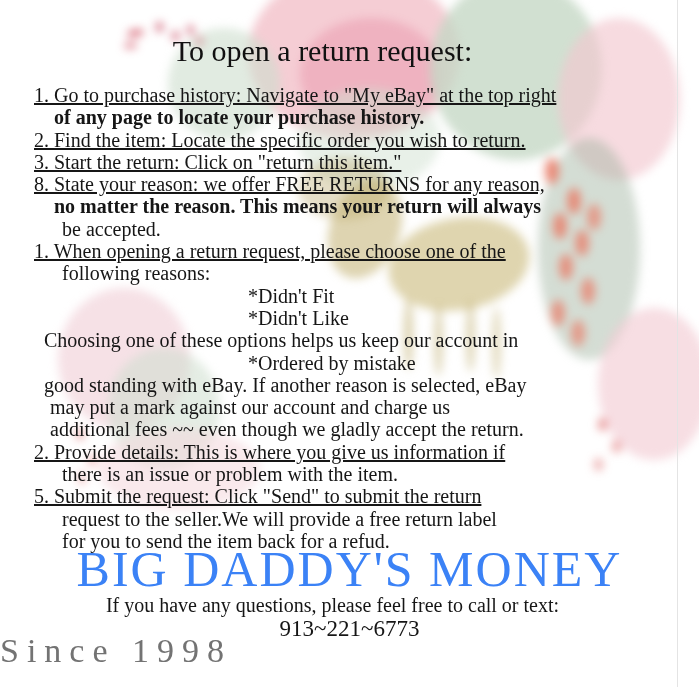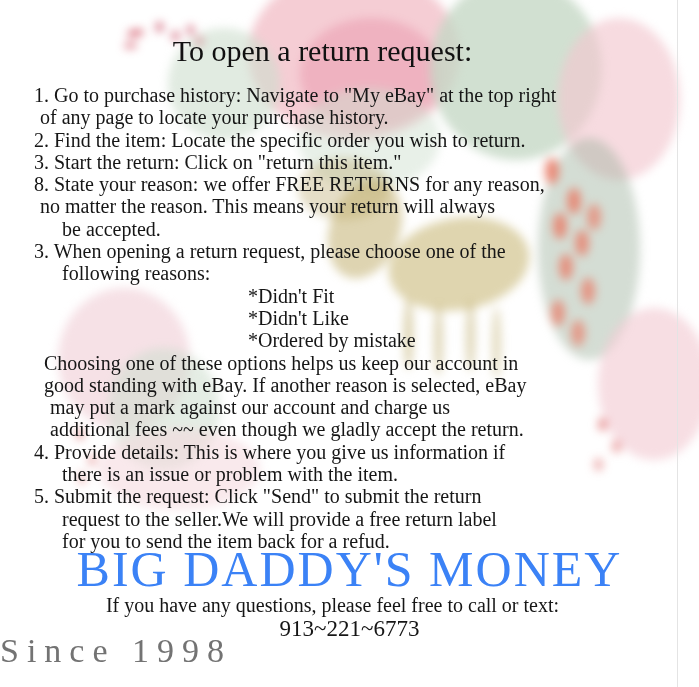--- a/index.html
+++ b/index.html
@@ -60,22 +60,22 @@
 
   
   .content { position:absolute; inset:0; z-index:3;border-radius:29px; }
   .title {
     position:absolute; top:34px; left:0; width:645px;
     margin:0; text-align:center;
     font-size:30px; font-weight:normal; color:#111;
   }
   .lines { position:absolute; top:84px; left:0; width:699px; }
   .line { height:22.3px; line-height:22.3px; font-size:20px; white-space:nowrap; }
-  .ind-num    { padding-left:34px; }
-  .ind-cont   { padding-left:40px; }
+  .ind-num    { padding-left:34px;text-decoration:underline; }
+  .ind-cont   { padding-left:54px;font-weight:bold; }
   .ind-cont2  { padding-left:62px;font-family:Liberation Serif, serif; }
   .ind-bullet { padding-left:248px; }
   .ind-note   { padding-left:44px; }
   .ind-note2  { padding-left:50px; }
   .contact {
     position:absolute; top:594px; left:0; width:665px;
     text-align:center; font-size:20px; white-space:nowrap;
   }
   .phone {
     position:absolute; top:616px; left:0; width:699px;
@@ -119,30 +119,30 @@
   <div class="content">
     <h1 class="title">To open a return request:</h1>
     <div class="lines">
         <div class="line ind-num">1. Go to purchase history: Navigate to "My eBay" at the top right</div>
         <div class="line ind-cont">of any page to locate your purchase history.</div>
         <div class="line ind-num">2.  Find the item: Locate the specific order you wish to return.</div>
         <div class="line ind-num">3.  Start the return: Click on "return this item."</div>
         <div class="line ind-num">8.  State your reason: we offer FREE RETURNS for any reason,</div>
         <div class="line ind-cont">no matter the reason. This means your return will always</div>
         <div class="line ind-cont2">be accepted.</div>
-        <div class="line ind-num">3.  When opening a return request, please choose one of the</div>
+        <div class="line ind-num">1.  When opening a return request, please choose one of the</div>
         <div class="line ind-cont2">following reasons:</div>
         <div class="line ind-bullet">*Didn't Fit</div>
         <div class="line ind-bullet">*Didn't Like</div>
+        <div class="line ind-note">Choosing one of these options helps us keep our account in</div>
         <div class="line ind-bullet">*Ordered by mistake</div>
-        <div class="line ind-note">Choosing one of these options helps us keep our account in</div>
         <div class="line ind-note">good standing with eBay. If another reason is selected, eBay</div>
         <div class="line ind-note2">may put a mark against our account and charge us</div>
         <div class="line ind-note2">additional fees ~~ even though we gladly accept the return.</div>
-        <div class="line ind-num">4.  Provide details: This is where you give us information if</div>
+        <div class="line ind-num">2.  Provide details: This is where you give us information if</div>
         <div class="line ind-cont2">there is an issue or problem with the item.</div>
         <div class="line ind-num">5.  Submit the request: Click "Send" to submit the return</div>
         <div class="line ind-cont2">request to the seller.We will provide a free return label</div>
         <div class="line ind-cont2">for you to send the item back for a refud.</div>
       </div>
     <div class="contact">If you have any questions, please feel free to call or text:</div>
     <div class="phone">913~221~6773</div>
   </div>
 
 </div>

